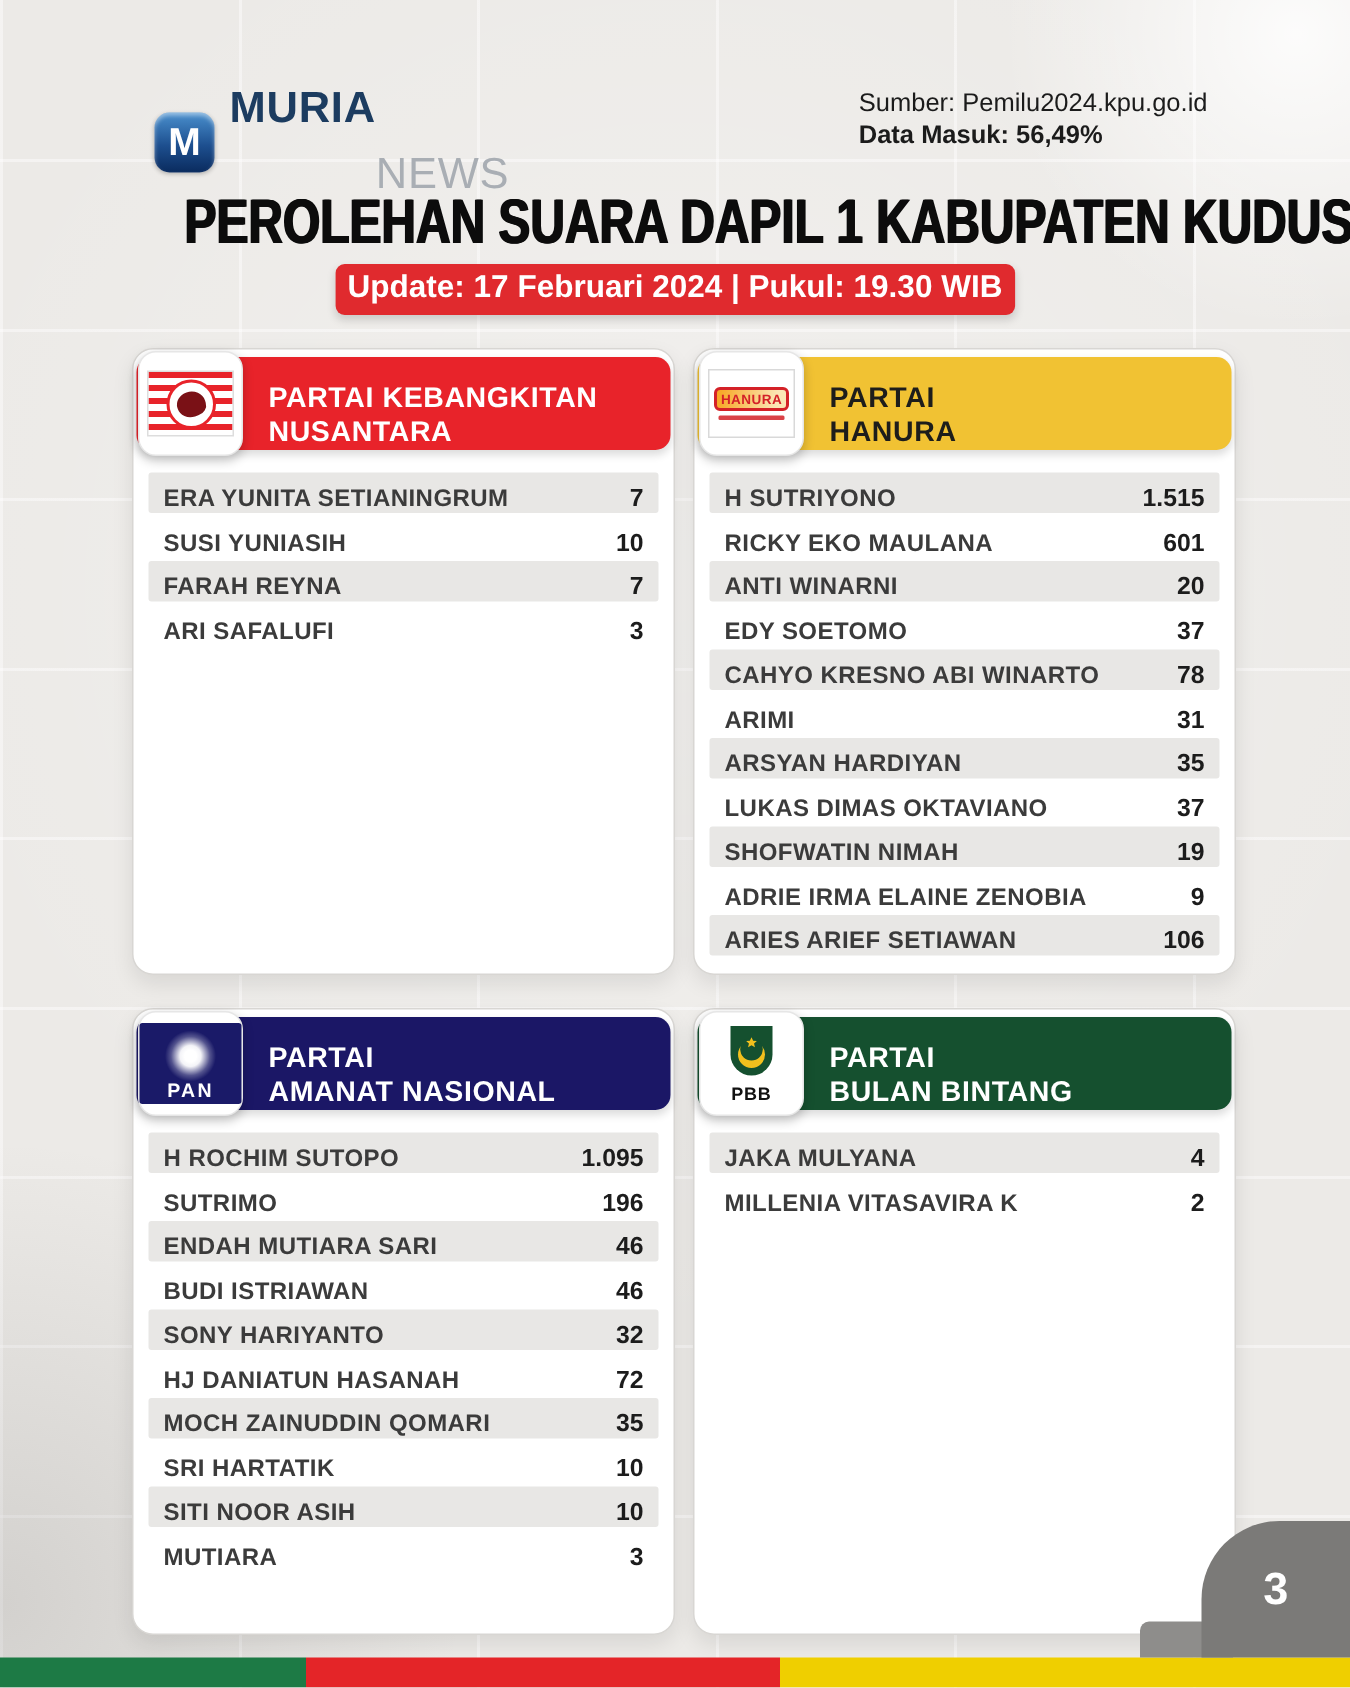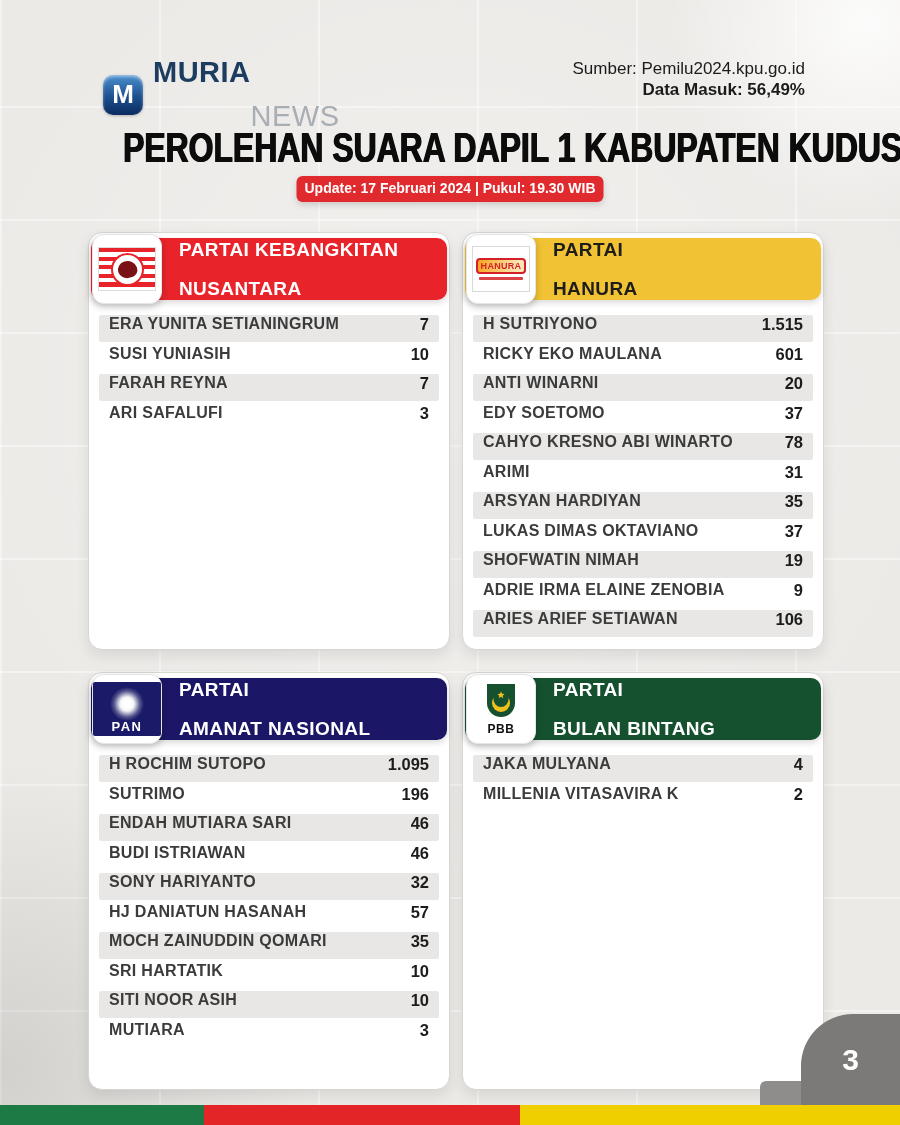--- a/index.html
+++ b/index.html
@@ -15,44 +15,44 @@
   
   .brand{position:absolute;left:103px;top:56px;display:flex;align-items:center;gap:10px;}
   .brand-m{width:40px;height:40px;border-radius:10px;color:#fff;font-size:26px;font-weight:800;
     display:flex;align-items:center;justify-content:center;
     background:linear-gradient(180deg,#4a90ce 0%,#1d4f8f 55%,#0a2b5e 100%);
     box-shadow:inset 0 2px 3px rgba(255,255,255,.45), 0 1px 3px rgba(0,0,0,.25);}
   .brand-text{font-size:29px;letter-spacing:.5px;display:flex;}
   .brand-muria{color:#1c3c60;font-weight:700;}
   .brand-news{color:#a9aeb4;font-weight:400;margin-top:44px;}
   
-  .source{position:absolute;top:58px;right:95px;text-align:right;font-size:17px;line-height:21px;color:#1b1b1b;}
+  .source{position:absolute;top:58px;right:95px;font-size:17px;line-height:21px;color:#1b1b1b;}
   .source .s2{font-weight:700;}
   
   .title{position:absolute;top:124px;left:0;width:836px;text-align:center;}
   .title-text{display:inline-block;font-size:42px;font-weight:900;color:#0c0c0c;white-space:nowrap;
     transform:scaleX(.76);transform-origin:50% 50%;
     text-shadow:.8px 0 0 #0c0c0c,-.8px 0 0 #0c0c0c;}
   .badge{position:absolute;top:176px;left:50%;transform:translateX(-50%);background:#e02a2e;color:#fff;
-    font-size:14px;font-weight:700;padding:4px 8px 6px;border-radius:6px;white-space:nowrap;
+    font-size:21px;font-weight:700;padding:4px 8px 6px;border-radius:6px;white-space:nowrap;
     box-shadow:0 3px 6px rgba(0,0,0,.15);}
   
   .card{position:absolute;width:360px;height:416px;background:#fff;border:1px solid #d8d6d3;
     border-radius:14px;box-shadow:0 6px 14px rgba(0,0,0,.09);}
   .c1{left:88px;top:232px}.c2{left:462px;top:232px}.c3{left:88px;top:672px}.c4{left:462px;top:672px}
   .chead{position:relative;height:74px;}
   .cbar{position:absolute;left:2px;right:2px;top:5px;height:62px;border-radius:10px;
-    display:flex;flex-direction:column;justify-content:space-between;padding-left:88px;box-sizing:border-box;
+    display:flex;flex-direction:column;justify-content:flex-end;padding-left:88px;box-sizing:border-box;
     box-shadow:0 3px 6px rgba(0,0,0,.14);}
   .cbar span{font-size:19px;font-weight:700;line-height:23px;letter-spacing:.4px;}
   .logobox{position:absolute;left:3px;top:1px;width:70px;height:70px;background:#fff;border-radius:12px;
     border:1px solid #e6e6e6;box-shadow:0 3px 7px rgba(0,0,0,.22);
     display:flex;align-items:center;justify-content:center;box-sizing:border-box;}
   .rows{margin:8px 10px 0;}
-  .row{display:flex;justify-content:space-between;align-items:flex-start;height:27px;margin-bottom:2.5px;
+  .row{display:flex;justify-content:space-between;align-items:flex-end;height:27px;margin-bottom:2.5px;
     padding:0 10px;border-radius:2px;}
   .row:nth-child(odd){background:#e8e7e5;}
   .cname{font-size:16px;font-weight:700;color:#3b3b3b;letter-spacing:.3px;white-space:nowrap;}
   .cvotes{font-size:16.5px;font-weight:700;color:#1c1c1c;}
   
   .pkn-flag{width:58px;height:44px;border:1px solid #ddd;box-sizing:border-box;position:relative;
     background:repeating-linear-gradient(180deg,#e8232a 0 4.3px,#fff 4.3px 8.6px);
     display:flex;align-items:center;justify-content:center;}
   .pkn-circle{width:33px;height:33px;border-radius:50%;background:#fff;border:2.5px solid #e8232a;
     box-sizing:border-box;display:flex;align-items:center;justify-content:center;}
@@ -226,21 +226,21 @@
         <div class="row">
           <span class="cname">BUDI ISTRIAWAN</span>
           <span class="cvotes">46</span>
         </div>
         <div class="row">
           <span class="cname">SONY HARIYANTO</span>
           <span class="cvotes">32</span>
         </div>
         <div class="row">
           <span class="cname">HJ DANIATUN HASANAH</span>
-          <span class="cvotes">57</span>
+          <span class="cvotes">72</span>
         </div>
         <div class="row">
           <span class="cname">MOCH ZAINUDDIN QOMARI</span>
           <span class="cvotes">35</span>
         </div>
         <div class="row">
           <span class="cname">SRI HARTATIK</span>
           <span class="cvotes">10</span>
         </div>
         <div class="row">

